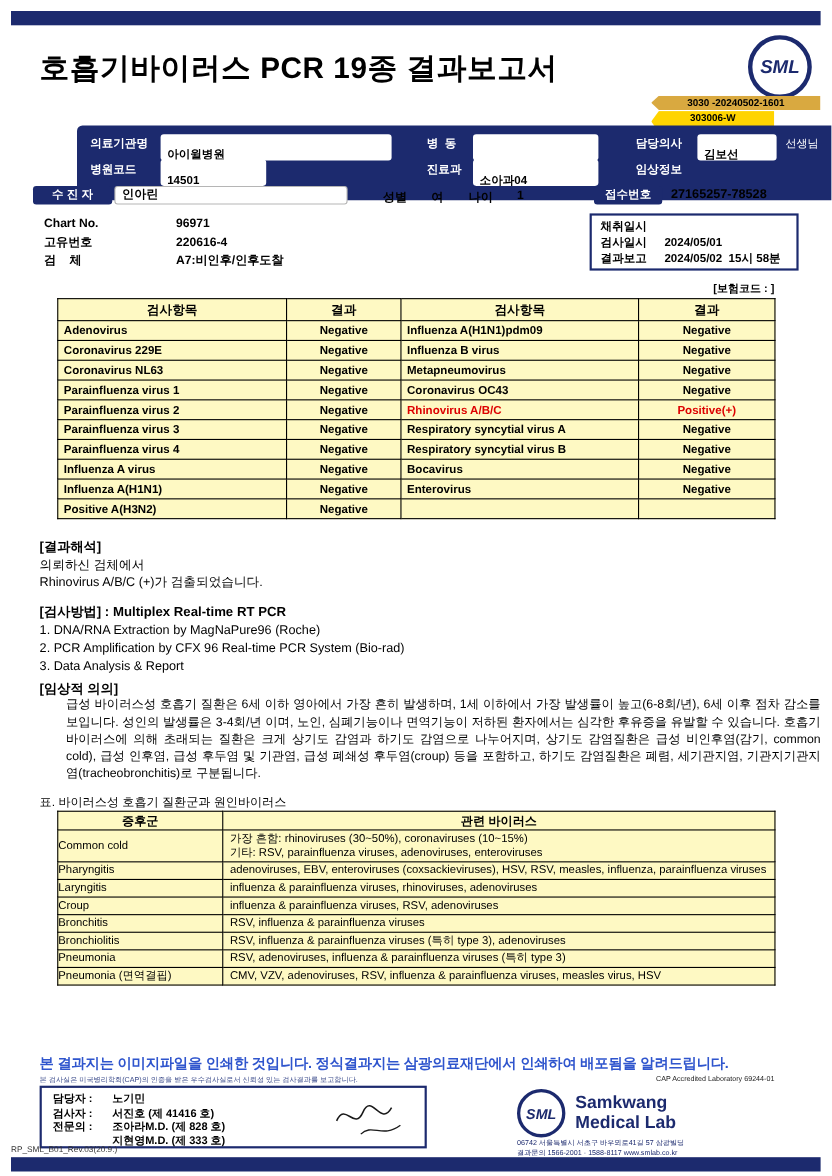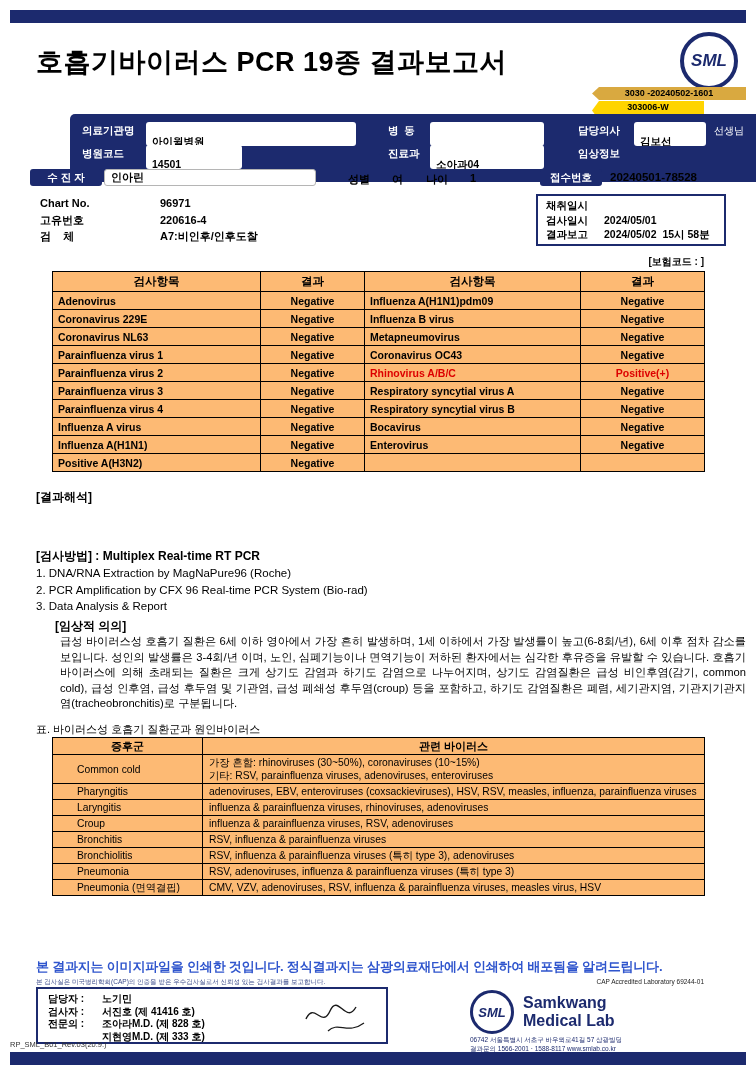--- a/index.html
+++ b/index.html
@@ -51,41 +51,41 @@
   .cv { font-weight: bold; white-space: pre; padding-left: 48px; }
 
   .dtbox { position: absolute; left: 536px; top: 194px; width: 190px; height: 52px; border: 2px solid var(--navy);
     background: #fff; padding: 3px 8px; font-size: 10.5px; }
   .dtbox .row { height: 14.5px; }
   .dl { display: inline-block; width: 58px; font-weight: bold; white-space: pre; }
   .dv { font-weight: bold; white-space: pre; }
 
   .insurance { position: absolute; left: 560px; top: 255px; width: 144px; text-align: right; font-size: 10px; font-weight: bold; }
 
-  table { border-collapse: collapse; table-layout: fixed; background: #fdba74; }
+  table { border-collapse: collapse; table-layout: fixed; background: #fef9c3; }
   .results-table { position: absolute; left: 52px; top: 271px; width: 652px; }
   .results-table th { border: 1px solid #000; font-size: 11.5px; font-weight: bold; height: 20px; text-align: center; }
   .results-table td { border: 1px solid #000; height: 18px; font-size: 10.5px; font-weight: bold; overflow: hidden; white-space: nowrap; }
   .results-table td.name { text-align: left; padding-left: 5px; }
   .results-table td.res { text-align: center; }
   .red { color: var(--red); }
 
   .sec-h { position: absolute; font-size: 12px; font-weight: bold; }
   .h-interpret { left: 36px; top: 489px; }
   .interpret-body { position: absolute; left: 36px; top: 506px; font-size: 11.5px; line-height: 16px; }
   .h-method { left: 36px; top: 548px; }
   .method-body { position: absolute; left: 36px; top: 565px; font-size: 11.5px; line-height: 16.5px; }
-  .h-signif { left: 36px; top: 618px; margin-left: 19px; }
+  .h-signif { left: 36px; top: 618px; }
   .signif-body { position: absolute; left: 36px; top: 634px; width: 686px; font-size: 11.2px; line-height: 15.5px; text-align: justify; margin-left: 24px; }
 
   .tbl-caption { position: absolute; left: 36px; top: 722px; font-size: 11px; }
   .syn-table { position: absolute; left: 52px; top: 737px; width: 652px; }
   .syn-table th { border: 1px solid #000; font-size: 11px; font-weight: bold; height: 17px; text-align: center; }
   .syn-table td { border: 1px solid #000; font-size: 10.3px; padding: 1px 6px; line-height: 13px; vertical-align: middle; }
-  .syn-table td.syn { padding-left: 24px; }
+  .syn-table td.syn { padding-left: 0; }
 
   .notice { position: absolute; left: 36px; top: 958px; color: var(--blue); font-size: 13px; font-weight: bold; letter-spacing: -0.2px; }
   .capnote-left { position: absolute; left: 36px; top: 978px; font-size: 6.5px; color: #3a4a8a; }
   .capnote-right { position: absolute; left: 520px; top: 978px; width: 184px; text-align: right; font-size: 6.5px; color: #222; }
 
   .staffbox { position: absolute; left: 36px; top: 987px; width: 352px; height: 57px; border: 2px solid var(--navy);
     padding: 3px 10px; font-size: 10px; font-weight: bold; }
   .staff-line { height: 12.5px; white-space: pre; }
   .staff-line .role { display: inline-block; width: 54px; }
   .signature { position: absolute; right: 14px; top: 10px; }
@@ -127,21 +127,21 @@
     <span class="b-lbl l-clin">임상정보</span>
   </div>
 
   <div class="chip chip-patient">수 진 자</div>
   <div class="pbox">인아린</div>
   <span class="kv sex-l">성별</span>
   <span class="kv sex-v">여</span>
   <span class="kv age-l">나이</span>
   <span class="kv age-v">1</span>
   <div class="chip chip-receipt">접수번호</div>
-  <span class="receipt-v">20240501-78528</span>
+  <span class="receipt-v">27165257-78528</span>
 
   <div class="chartinfo">
     <div class="row">
       <span class="cl">Chart No.</span><span class="cv">96971</span>
     </div>
     <div class="row">
       <span class="cl">고유번호</span><span class="cv">220616-4</span>
     </div>
     <div class="row">
       <span class="cl">검    체</span><span class="cv">A7:비인후/인후도찰</span>
@@ -235,20 +235,24 @@
         <tr>
           <td class="name">Positive A(H3N2)</td>
           <td class="res">Negative</td>
           <td class="name"></td>
           <td class="res"></td>
         </tr>
       </tbody>
   </table>
 
   <div class="sec-h h-interpret">[결과해석]</div>
+  <div class="interpret-body">
+    <div>의뢰하신 검체에서</div>
+    <div>Rhinovirus A/B/C (+)가 검출되었습니다.</div>
+  </div>
 
   <div class="sec-h h-method">[검사방법] : Multiplex Real-time RT PCR</div>
   <div class="method-body">
     <div>1. DNA/RNA Extraction by MagNaPure96 (Roche)</div>
     <div>2. PCR Amplification by CFX 96 Real-time PCR System (Bio-rad)</div>
     <div>3. Data Analysis &amp; Report</div>
   </div>
 
   <div class="sec-h h-signif">[임상적 의의]</div>
   <div class="signif-body">급성 바이러스성 호흡기 질환은 6세 이하 영아에서 가장 흔히 발생하며, 1세 이하에서 가장 발생률이 높고(6-8회/년), 6세 이후 점차 감소를 보입니다. 성인의 발생률은 3-4회/년 이며, 노인, 심폐기능이나 면역기능이 저하된 환자에서는 심각한 후유증을 유발할 수 있습니다. 호흡기 바이러스에 의해 초래되는 질환은 크게 상기도 감염과 하기도 감염으로 나누어지며, 상기도 감염질환은 급성 비인후염(감기, common cold), 급성 인후염, 급성 후두염 및 기관염, 급성 폐쇄성 후두염(croup) 등을 포함하고, 하기도 감염질환은 폐렴, 세기관지염, 기관지기관지염(tracheobronchitis)로 구분됩니다.</div>

